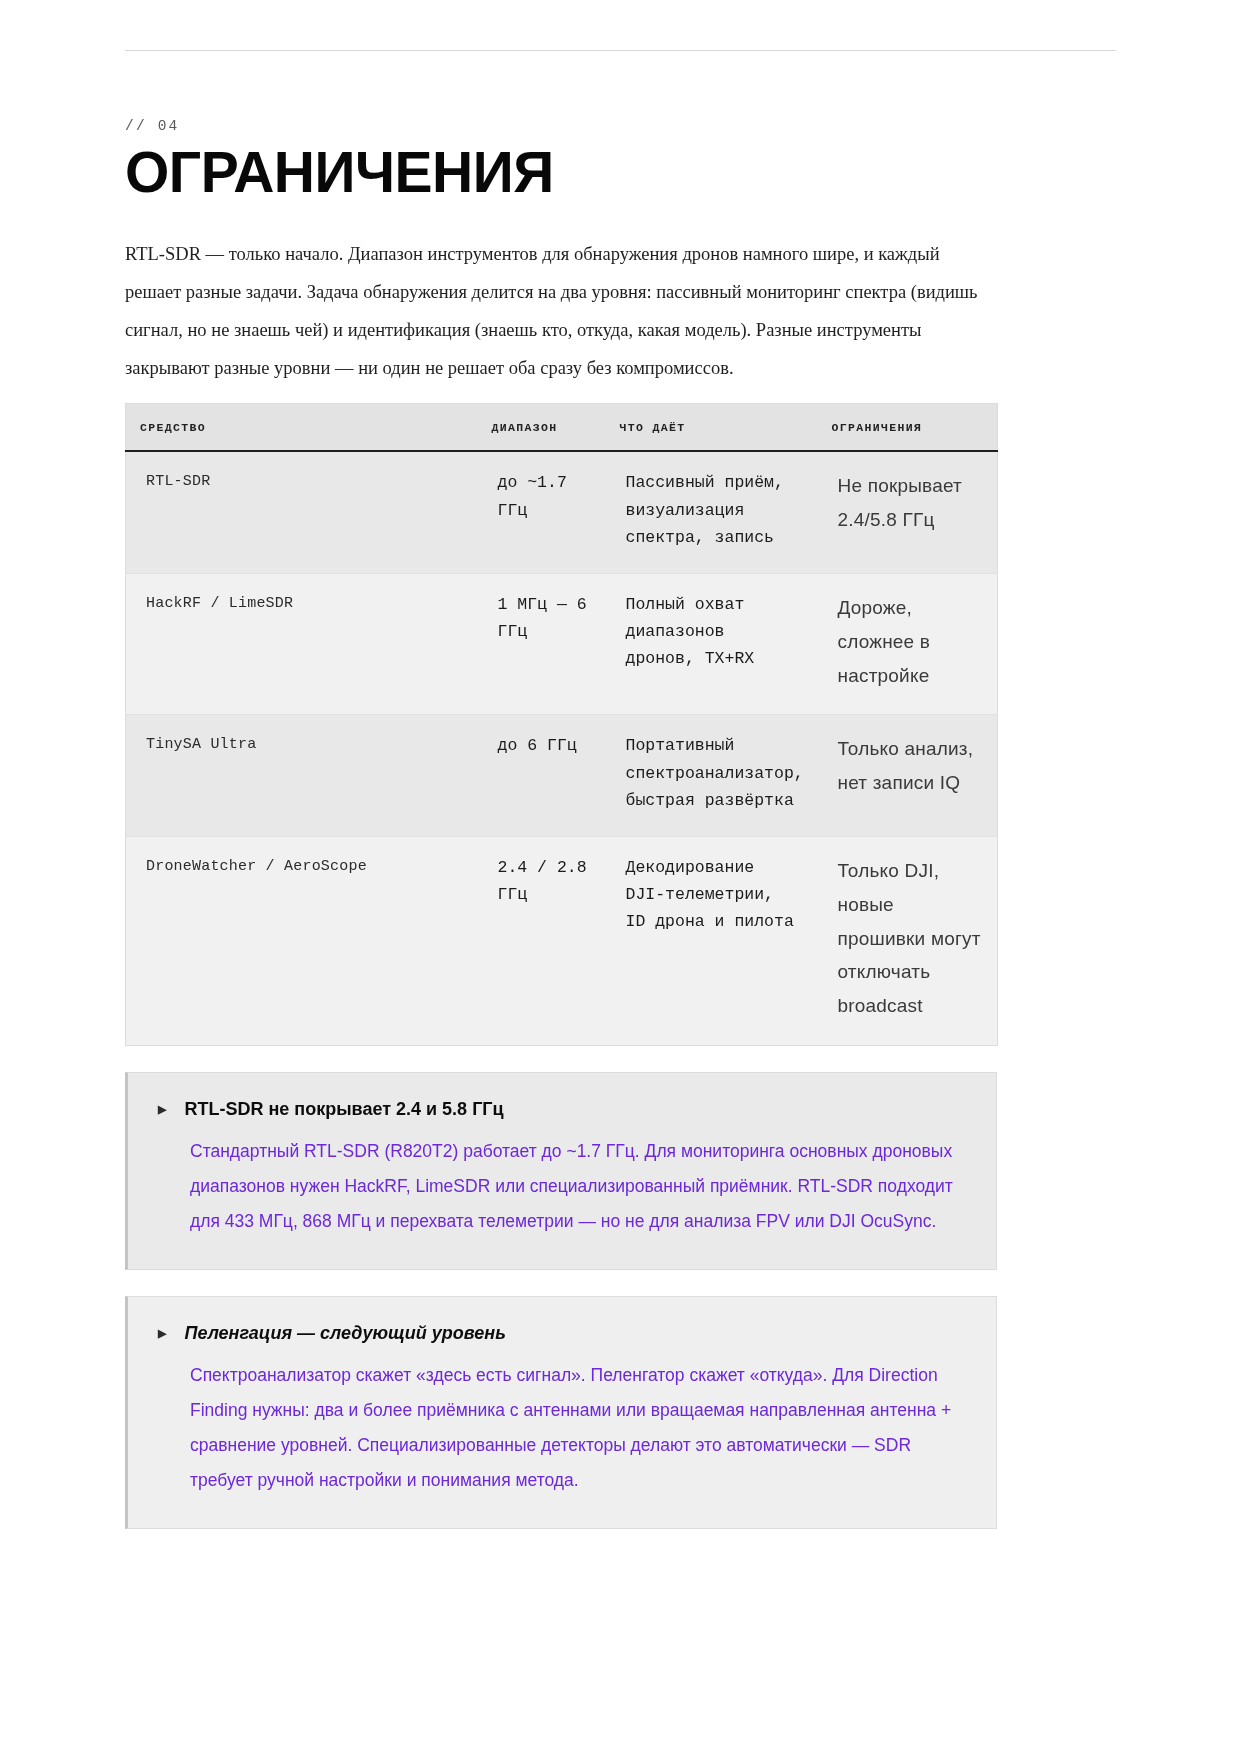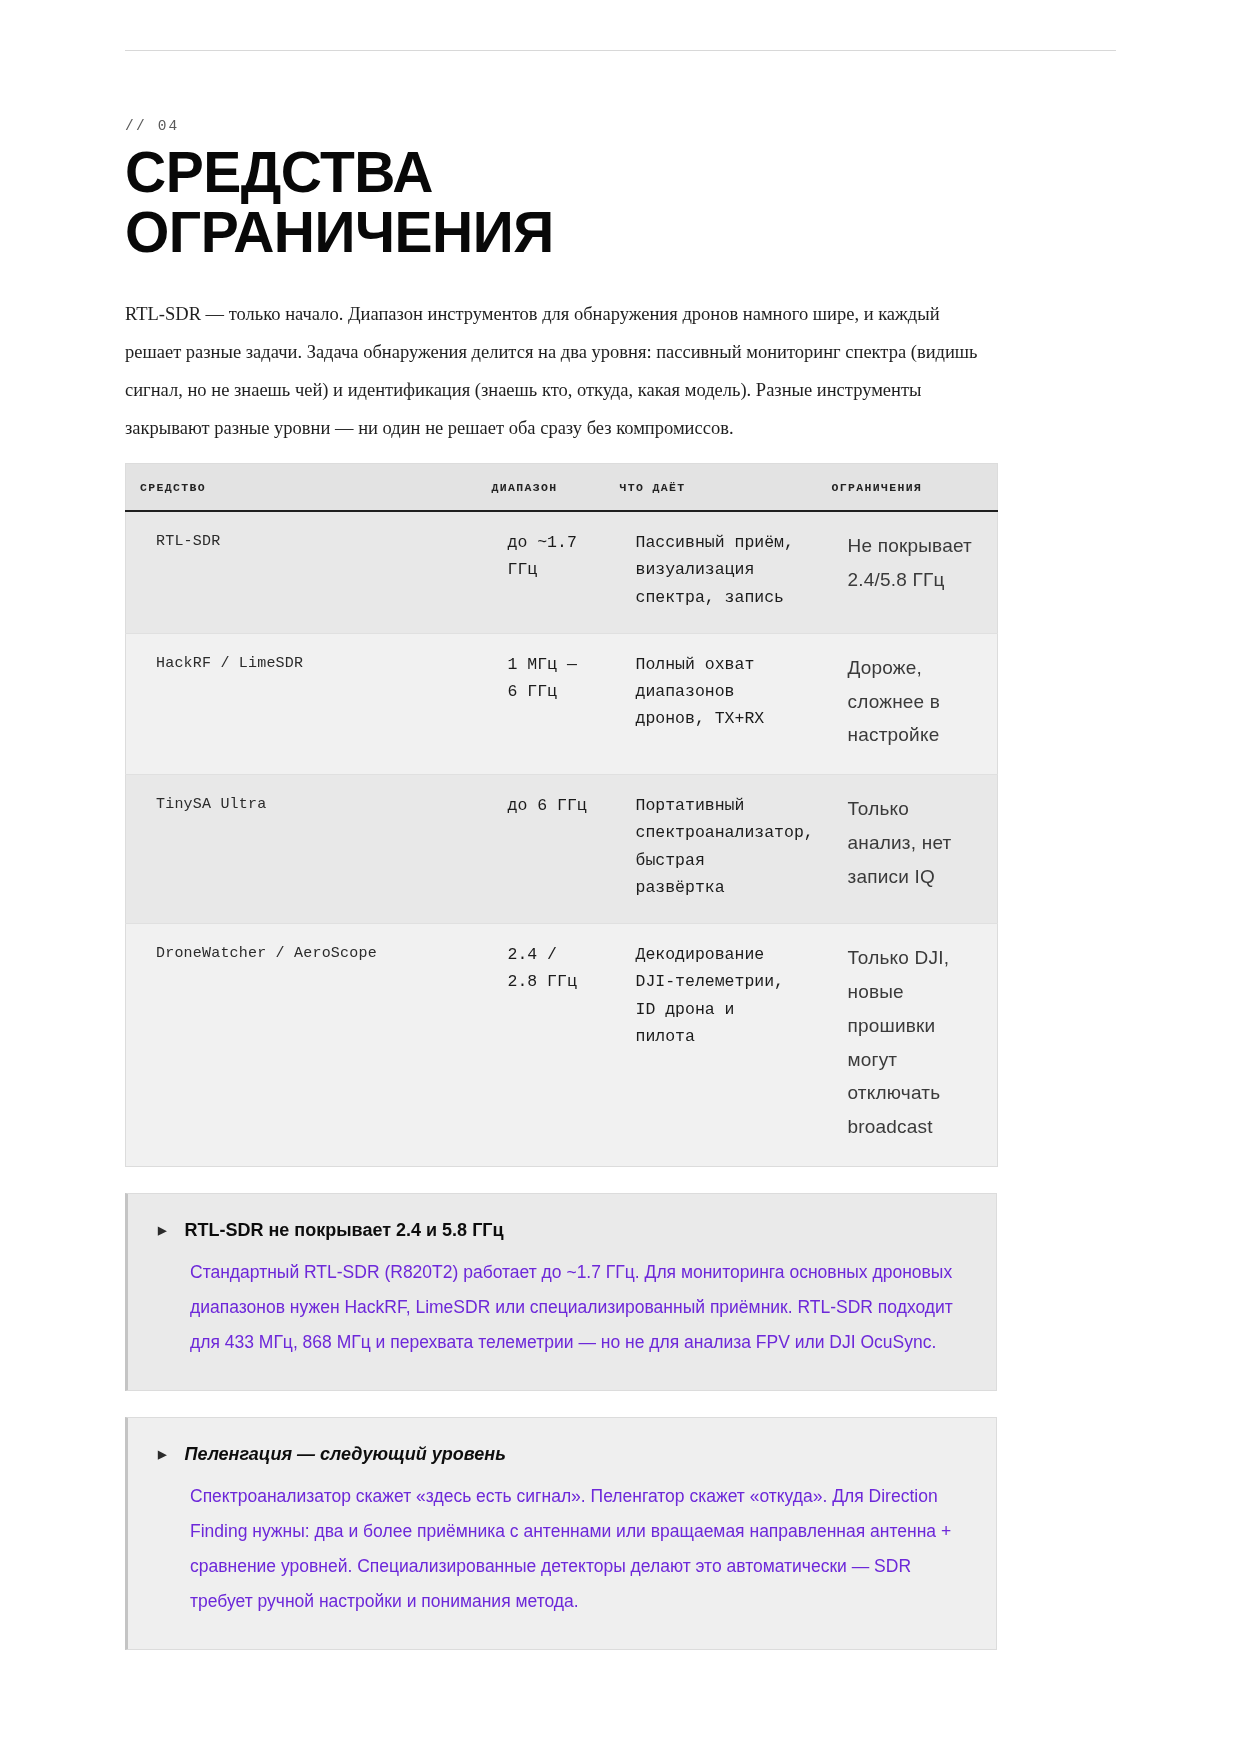--- a/index.html
+++ b/index.html
@@ -70,21 +70,21 @@
     font-family: "Liberation Mono", monospace;
     font-weight: bold;
     font-size: 11.5px;
     letter-spacing: 1.35px;
     color: #232323;
     padding: 17px 14px 16px 14px;
     border-bottom: 2px solid #1f1f1f;
     vertical-align: middle;
   }
   .tool-table td {
-    padding: 17px 14px 22px 30px;
+    padding: 17px 14px 22px 20px;
     vertical-align: top;
     border-bottom: 1px solid #e0e0e0;
     font-size: 16.5px;
     line-height: 1.65;
   }
   .tool-table tbody tr:last-child td { border-bottom: none; }
   .tool-table tbody tr:nth-child(odd)  td { background: #e8e8e8; }
   .tool-table tbody tr:nth-child(even) td { background: #f1f1f1; }
 
   .col-tool   { width: 352px; }
@@ -148,21 +148,20 @@
 </head>
 <body>
 
 <div class="page">
 
   <div class="top-rule"></div>
 
   <div class="kicker">// 04</div>
 
   <h1 class="title">
-    <span class="ln">СРЕДСТВА</span>
     <span class="ln">ОГРАНИЧЕНИЯ</span>
   </h1>
 
   <p class="intro">RTL-SDR — только начало. Диапазон инструментов для обнаружения дронов намного шире, и каждый решает разные задачи. Задача обнаружения делится на два уровня: пассивный мониторинг спектра (видишь сигнал, но не знаешь чей) и идентификация (знаешь кто, откуда, какая модель). Разные инструменты закрывают разные уровни — ни один не решает оба сразу без компромиссов.</p>
 
   <table class="tool-table">
     <colgroup>
       <col class="col-tool">
         <col class="col-range">
         <col class="col-gives">

